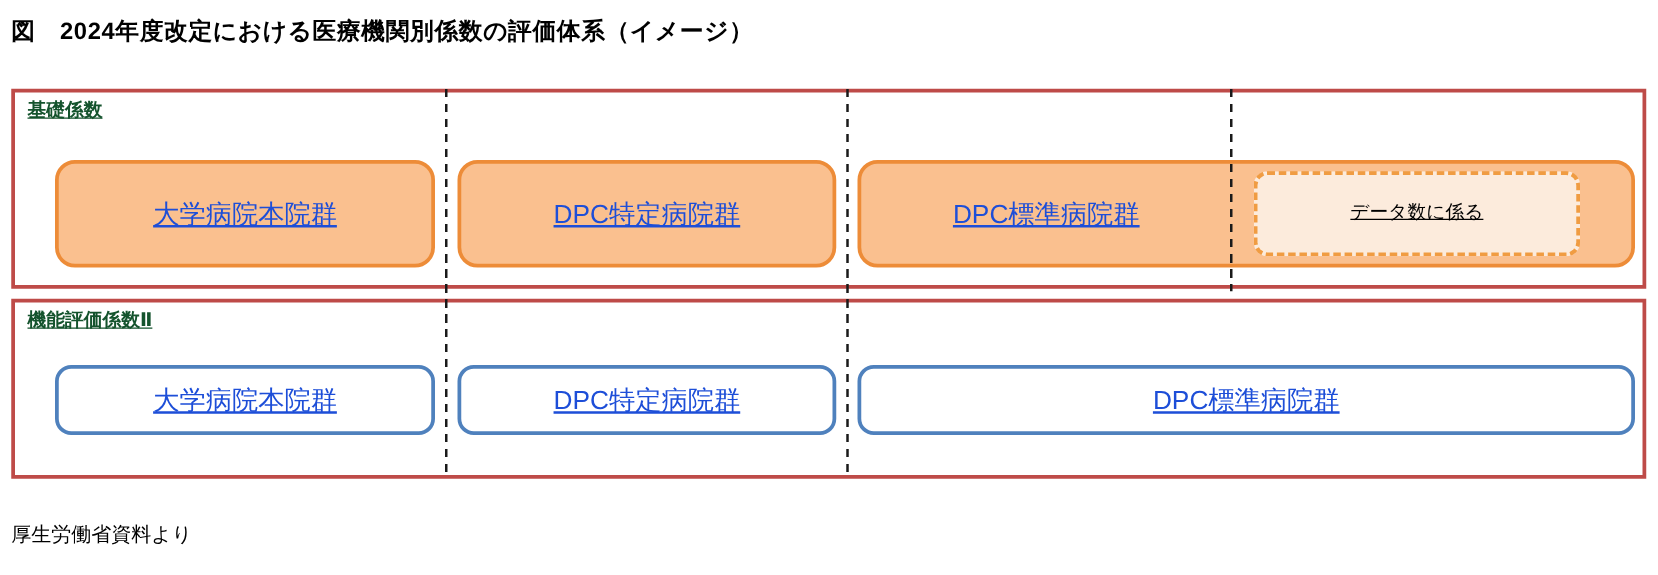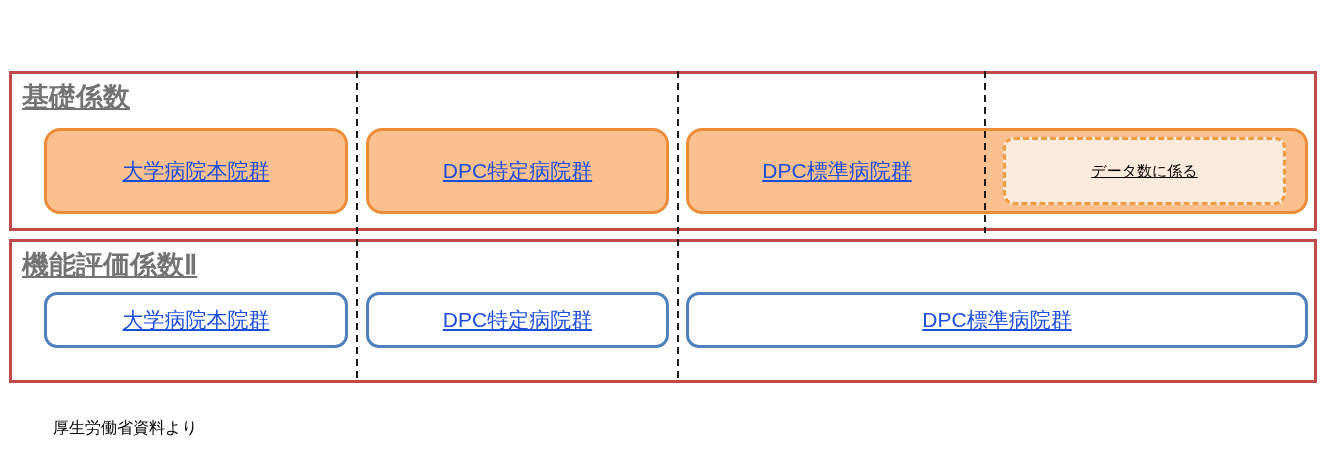--- a/index.html
+++ b/index.html
@@ -30,26 +30,25 @@
     border: 3px solid #BE4B48;
     box-sizing: border-box;
     background: transparent;
   }
   .section1 { top: 71px; height: 160px; }
   .section2 { top: 239px; height: 144px; }
 
   .section-header {
     position: absolute;
     left: 10px; top: 5px;
-    font-size: 27px;
+    font-size: 15px;
     font-weight: bold;
-    color: #737373;
+    color: #14532d;
     text-decoration: underline;
     white-space: nowrap;
-    font-family: Liberation Mono, monospace;
   }
 
   
   .obox {
     top: 128px;
     height: 86px;
     background: #FAC08F;
     border: 3px solid #ED8C38;
     border-radius: 16px;
     box-sizing: border-box;
@@ -92,30 +91,31 @@
     height: 100%;
     display: flex;
     align-items: center;
     justify-content: center;
   }
 
   
   .exception-box {
     position: absolute;
     left: 314px; top: 6px;
-    width: 283px; height: 68px;
+    width: 261px; height: 68px;
     background: #FCEBDC;
     border: 3px dashed #F09C42;
     border-radius: 11px;
     box-sizing: border-box;
     display: flex;
     flex-direction: column;
     align-items: center;
     justify-content: center;
     line-height: 1.3;
+    font-family: Liberation Serif, serif;
   }
   .exception-line {
     font-size: 15px;
     color: #000000;
     text-decoration: underline;
     white-space: nowrap;
   }
 
   
   .vline {
@@ -127,28 +127,28 @@
   .vline1 { left: 356px; top: 71px; height: 311px; }
   .vline2 { left: 677px; top: 71px; height: 311px; }
   .vline3 { left: 984px; top: 71px; height: 162px; }
 
   
   .source-note {
     left: 9px; top: 418px;
     font-size: 16px;
     color: #000000;
     white-space: nowrap;
-    margin-left: 44px;
   }
 </style>
 </head>
 <body>
 
 <div id="stage">
 
+  <div class="abs fig-title">図　2024年度改定における医療機関別係数の評価体系（イメージ）</div>
 
   <div class="abs section section1">
     <div class="section-header">基礎係数</div>
   </div>
 
   <div class="abs obox obox1">
     <span class="box-label">大学病院本院群</span>
   </div>
 
   <div class="abs obox obox2">

